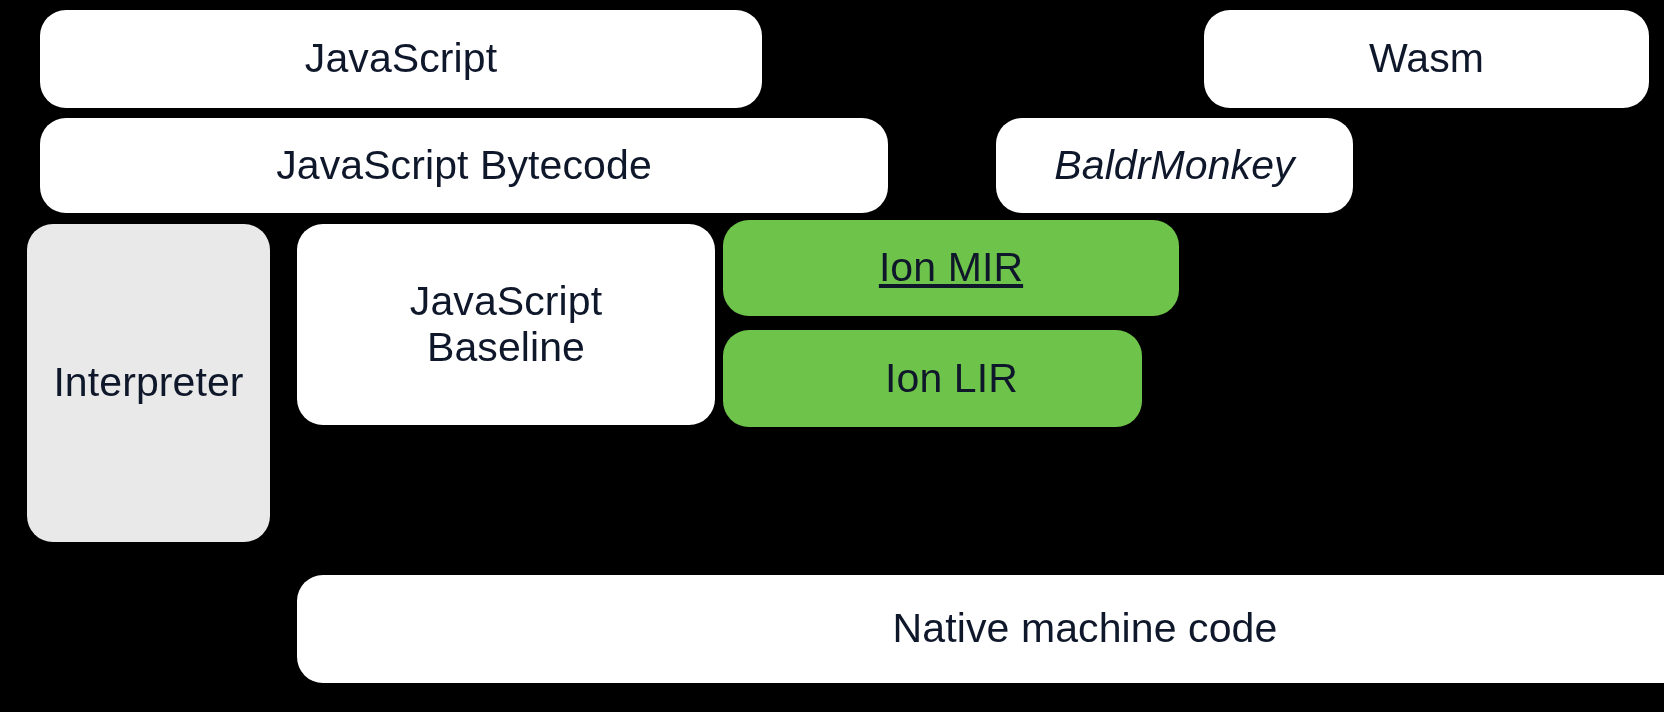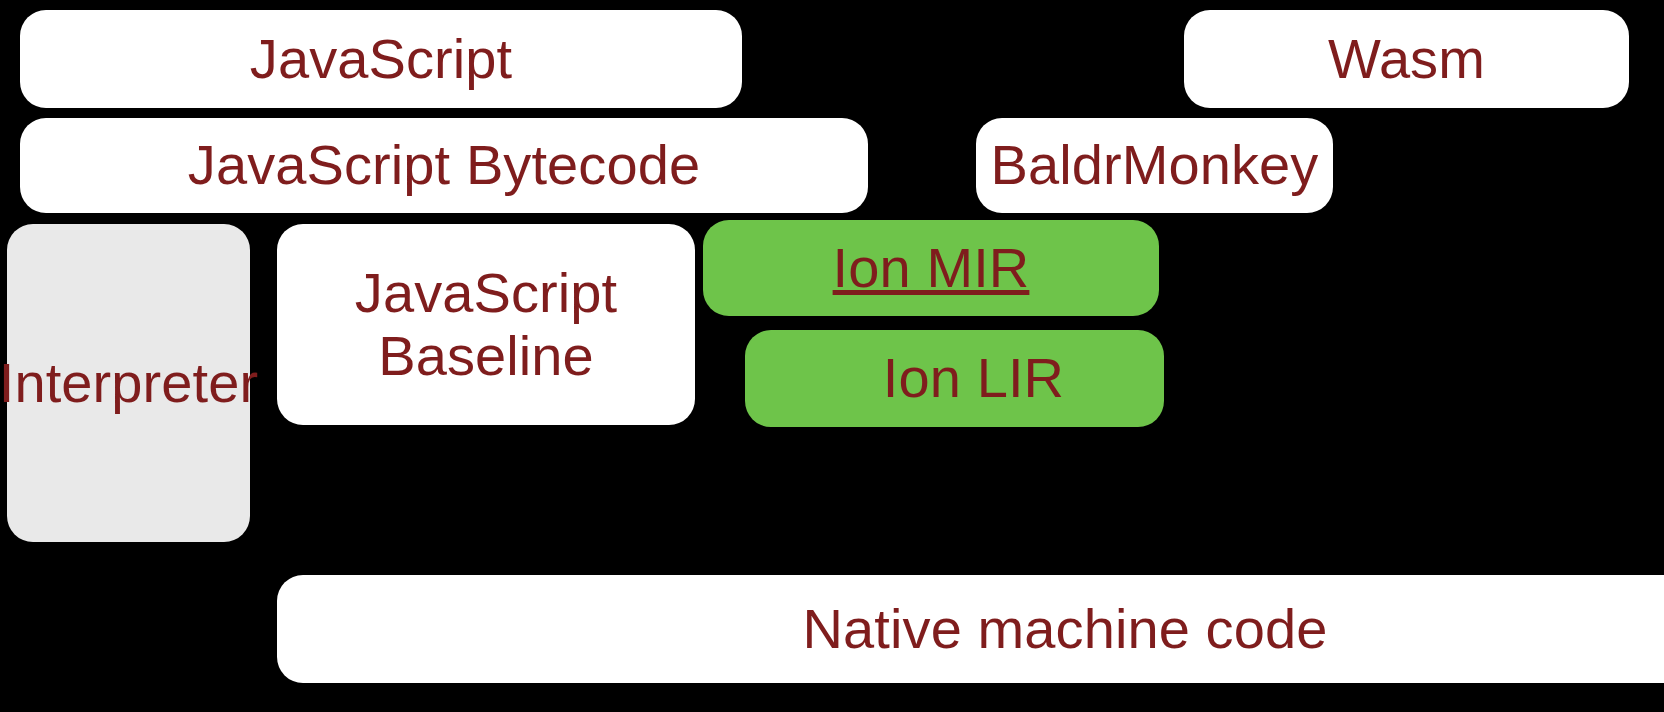--- a/index.html
+++ b/index.html
@@ -19,41 +19,42 @@
     overflow: hidden;
   }
   .node {
     position: absolute;
     box-sizing: border-box;
     display: flex;
     align-items: center;
     justify-content: center;
     text-align: center;
     border-radius: 26px;
-    color: #7f1d1d;
-    font-size: 56px;
+    color: #0f172a;
+    font-size: 41px;
     line-height: 1.12;
     font-weight: 400;
     letter-spacing: 0.1px;
     padding: 2px 10px;
     white-space: pre-line;
     user-select: none;
+    margin-left: 20px;
   }
   .fill-white  { background: #ffffff; }
   .fill-grey   { background: #e9e9e9; }
   .fill-green  { background: #6ec44a; }
   .fill-pink   { background: #f4788d; }
 </style>
 </head>
 <body>
 
 <div id="diagram" style="background: rgb(0, 0, 0);">
     <div class="node fill-white" style="left: 20px; top: 10px; width: 722px; height: 98px;">JavaScript</div>
     <div class="node fill-white" style="left: 1184px; top: 10px; width: 445px; height: 98px;">Wasm</div>
     <div class="node fill-white" style="left: 20px; top: 118px; width: 848px; height: 95px;">JavaScript Bytecode</div>
-    <div class="node fill-white" style="left: 976px; top: 118px; width: 357px; height: 95px;">BaldrMonkey</div>
+    <div class="node fill-white" style="left: 976px; top: 118px; width: 357px; height: 95px; font-style: italic;">BaldrMonkey</div>
     <div class="node fill-grey" style="left: 7px; top: 224px; width: 243px; height: 318px;">Interpreter</div>
     <div class="node fill-white" style="left: 277px; top: 224px; width: 418px; height: 201px;">JavaScript
 Baseline</div>
     <div class="node fill-green" style="left: 703px; top: 220px; width: 456px; height: 96px; text-decoration: underline;">Ion MIR</div>
-    <div class="node fill-green" style="left: 745px; top: 330px; width: 419px; height: 97px; padding-left: 48px;">Ion LIR</div>
+    <div class="node fill-green" style="left: 703px; top: 330px; width: 419px; height: 97px; padding-left: 48px;">Ion LIR</div>
     <div class="node fill-white" style="left: 277px; top: 575px; width: 1576px; height: 108px;">Native machine code</div>
   </div>
 
 </body></html>

